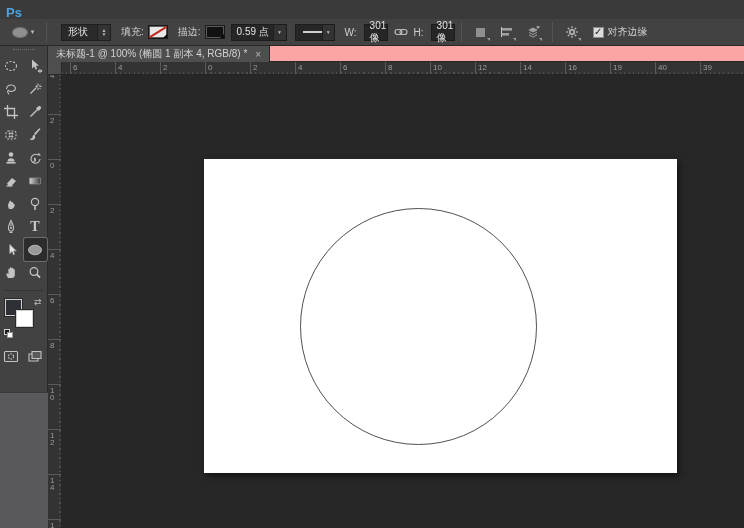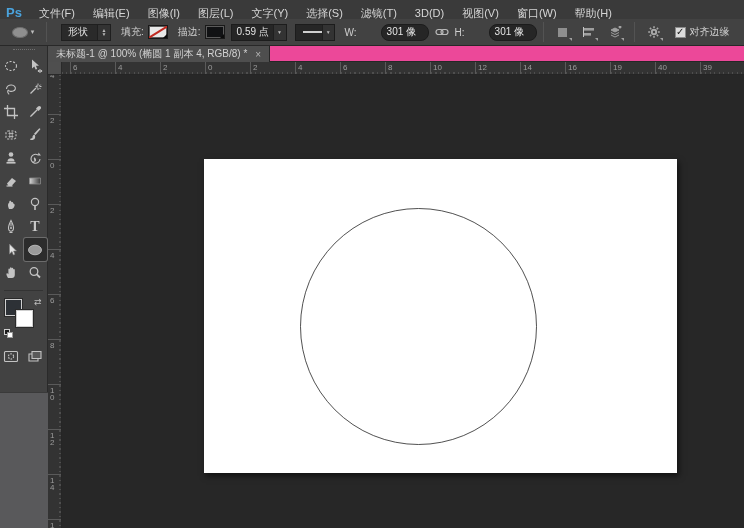--- a/index.html
+++ b/index.html
@@ -24,21 +24,21 @@
   .ob-label { margin:0 4px 0 10px; color:#cfcfcf; }
   .swatch { position:relative; width:20px; height:14px; border:1px solid #191919; box-shadow:0 0 0 1px #5b5b5b inset; }
   .swatch .corner { position:absolute; right:0; bottom:0; width:0; height:0; border-left:4px solid transparent; border-bottom:4px solid #0c0c0c; }
   .fill-swatch { background:#e8e8e8; overflow:hidden; }
   .fill-swatch .noline { position:absolute; left:-2px; top:12px; width:26px; height:2px; background:#c02a21; transform:rotate(-32deg); transform-origin:left center; }
   .stroke-swatch { background:#111214; }
   .field { background:#262626; border:1px solid #1c1c1c; height:17px; display:flex; align-items:center; padding:0 5px; color:#e4e4e4; }
   .width-field { width:56px; margin-left:6px; justify-content:space-between; padding-right:0; }
   .line-style { width:40px; margin-left:8px; justify-content:space-between; padding-right:0; }
   .line-glyph { width:22px; height:2px; background:#cfcfcf; margin-left:2px; }
-  .wh-field { width:48px; margin-left:20px;border-radius:8px; }
+  .wh-field { width:24px; margin-left:3px; }
   .icon-btn { position:relative; width:20px; height:20px; margin:0 3px; display:flex; align-items:center; justify-content:center; border-radius:2px; }
   .icon-btn .mini-dd { position:absolute; right:1px; bottom:1px; width:0; height:0; border-left:3px solid transparent; border-top:3px solid #9f9f9f; }
   .checkbox { width:11px; height:11px; background:#dcdcdc; border:1px solid #8a8a8a; display:flex; align-items:center; justify-content:center; font-size:10px; color:#1a1a1a; font-weight:bold; margin:0 4px 0 8px; line-height:10px; }
 
   
   .toolbar { position:absolute; left:0; top:46px; width:48px; height:346px; background:#424242; border-right:1px solid #2a2a2a; }
   .toolbar .grip { height:8px; display:flex; align-items:center; justify-content:center; }
   .toolbar .grip i { width:22px; height:2px; border-top:1px dotted #707070; display:block; }
   .tool-grid { display:grid; grid-template-columns:24px 24px; justify-content:center; }
   .tool { width:23px; height:23px; display:flex; align-items:center; justify-content:center; border-radius:2px; }
@@ -47,21 +47,21 @@
   .swatches { position:relative; width:40px; height:44px; margin:6px auto 0 auto; }
   .fg-swatch { position:absolute; left:1px; top:2px; width:17px; height:17px; background:#2d3136; border:1px solid #cfcfcf; box-shadow:0 0 0 1px #2a2a2a; }
   .bg-swatch { position:absolute; left:12px; top:13px; width:17px; height:17px; background:#ffffff; border:1px solid #cfcfcf; box-shadow:0 0 0 1px #2a2a2a; }
   .swap-arrows { position:absolute; right:2px; top:0; font-size:9px; color:#bdbdbd; }
   .default-swatches { position:absolute; left:0; bottom:2px; width:10px; height:10px; }
   .default-swatches .f { position:absolute; left:0; top:0; width:6px; height:6px; background:#1c1c1c; border:1px solid #cfcfcf; }
   .default-swatches .b { position:absolute; left:3px; top:3px; width:6px; height:6px; background:#fff; border:1px solid #9a9a9a; }
   .below-toolbar { position:absolute; left:0; top:392px; width:48px; height:136px; background:#59595b; border-top:1px solid #3a3a3a; }
 
   
-  .tabstrip { position:absolute; left:48px; top:46px; width:696px; height:16px; background:#ec4899; border-bottom:1px solid #262626; display:flex; }
+  .tabstrip { position:absolute; left:48px; top:46px; width:696px; height:16px; background:#fca5a5; border-bottom:1px solid #262626; display:flex; }
   .doc-tab { height:16px; background:#4e4e4e; color:#d2d2d2; font-size:10px; display:flex; align-items:center; padding:0 8px; border-right:1px solid #262626; }
   .doc-tab .close { margin-left:8px; color:#b5b5b5; font-size:10px; }
 
   .ruler-corner { position:absolute; left:48px; top:62px; width:14px; height:13px; background:#4f4f4f; border-right:1px solid #2a2a2a; border-bottom:1px solid #2a2a2a; }
   .hruler { position:absolute; left:62px; top:62px; width:682px; height:13px; background:#333333; border-bottom:1px solid #252525;
     background-image:repeating-linear-gradient(to right, #4e4e4e 0 1px, transparent 1px 4.5px);
     background-size:100% 3px; background-position:0 10px; background-repeat:no-repeat; overflow:hidden; }
   .vruler { position:absolute; left:48px; top:75px; width:14px; height:453px; background:#333333; border-right:1px solid #252525;
     background-image:repeating-linear-gradient(to bottom, #4e4e4e 0 1px, transparent 1px 4.5px);
     background-size:3px 100%; background-position:11px 0; background-repeat:no-repeat; overflow:hidden; }
@@ -77,33 +77,20 @@
   svg.ticon { display:block; }
   .ticon * { vector-effect:non-scaling-stroke; }
 </style>
 </head>
 <body>
 
 <div id="app">
 
   <div class="menubar">
     <span class="ps-logo">Ps</span>
-    <span id="menu-items" style="display:flex;">
-        <span class="menu-item">文件(F)</span>
-        <span class="menu-item">编辑(E)</span>
-        <span class="menu-item">图像(I)</span>
-        <span class="menu-item">图层(L)</span>
-        <span class="menu-item">文字(Y)</span>
-        <span class="menu-item">选择(S)</span>
-        <span class="menu-item">滤镜(T)</span>
-        <span class="menu-item">3D(D)</span>
-        <span class="menu-item">视图(V)</span>
-        <span class="menu-item">窗口(W)</span>
-        <span class="menu-item">帮助(H)</span>
-      </span>
   </div>
 
   <div class="optionsbar">
     <div class="tool-preset">
       <span class="ell"></span>
       <span class="dd-arrow">▾</span>
     </div>
     <div class="vsep"></div>
     <div class="select-box mode-select">
       <span>形状</span>

